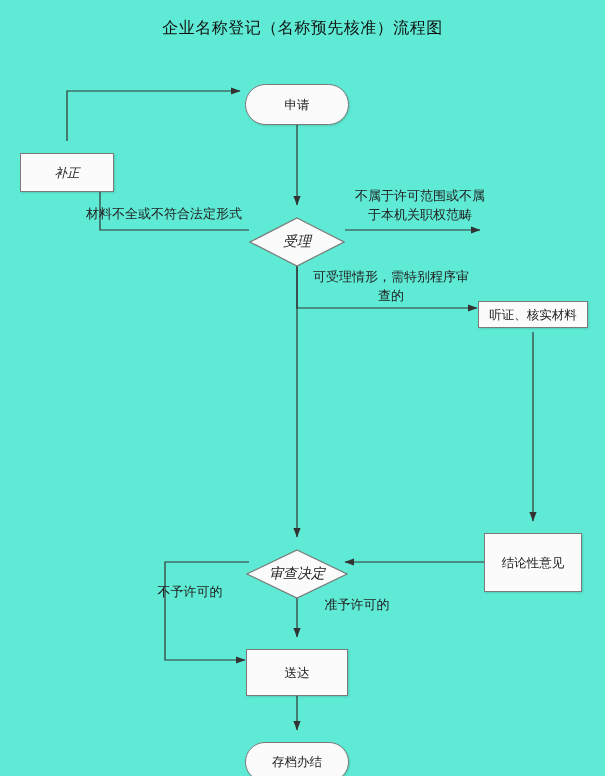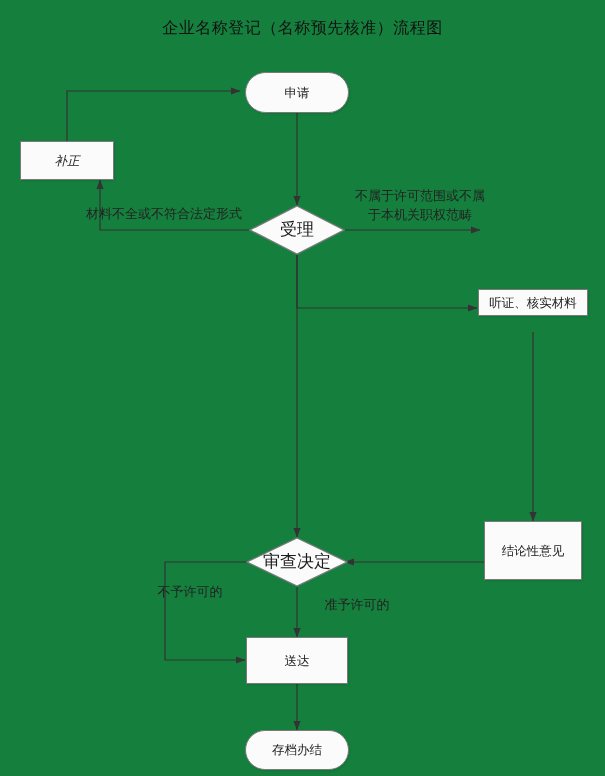--- a/index.html
+++ b/index.html
@@ -9,21 +9,21 @@
   }
   body {
     font-family: "DejaVu Sans", "Liberation Sans", sans-serif;
     color: #000;
   }
   #canvas {
     position: relative;
     width: 605px;
     height: 776px;
     overflow: hidden;
-    background: #15803d;
+    background: #5eead4;
   }
   #title {
     position: absolute;
     left: 0;
     top: 18px;
     width: 605px;
     text-align: center;
     font-size: 16px;
     color: #111;
     letter-spacing: 0.5px;
@@ -40,20 +40,21 @@
     box-sizing: border-box;
     display: flex;
     align-items: center;
     justify-content: center;
     text-align: center;
     font-size: 12.5px;
     color: #1a1a1a;
     background: #fbfbfb;
     border: 1px solid #7a7a7a;
     line-height: 1.25;
+    margin-top: 12px;
   }
   .node.rect {
     border-radius: 0;
     box-shadow: 1px 1px 2px rgba(0,0,0,0.12);
   }
   .node.terminator {
     border-radius: 22px;
     box-shadow: 1px 1px 2px rgba(0,0,0,0.12);
   }
   .node.diamond {
@@ -64,21 +65,22 @@
   .diamond-shape {
     position: absolute;
     left: 0;
     top: 0;
     width: 100%;
     height: 100%;
   }
   .diamond-label {
     position: relative;
     z-index: 2;
-    font-size: 17px;
+    font-size: 14px;
+    font-style: italic;
   }
   .edge-label {
     position: absolute;
     font-size: 13px;
     color: #222;
     line-height: 1.45;
     white-space: pre-line;
     text-align: center;
   }
 </style>
@@ -158,18 +160,20 @@
 
   <div class="node terminator" style="left:245px; top:730px; width:104px; height:40px;">
     <span>存档办结</span>
   </div>
 
   <div class="edge-label" style="left:69px; top:205px; width:190px;">材料不全或不符合法定形式</div>
 
   <div class="edge-label" style="left:345px; top:187px; width:150px;">不属于许可范围或不属
 于本机关职权范畴</div>
 
+  <div class="edge-label" style="left:311px; top:268px; width:160px;">可受理情形，需特别程序审
+查的</div>
 
   <div class="edge-label" style="left:95px; top:583px; width:110px;margin-left:40px;">不予许可的</div>
 
   <div class="edge-label" style="left:302px; top:596px; width:110px;">准予许可的</div>
 
 </div>
 
 </body></html>

